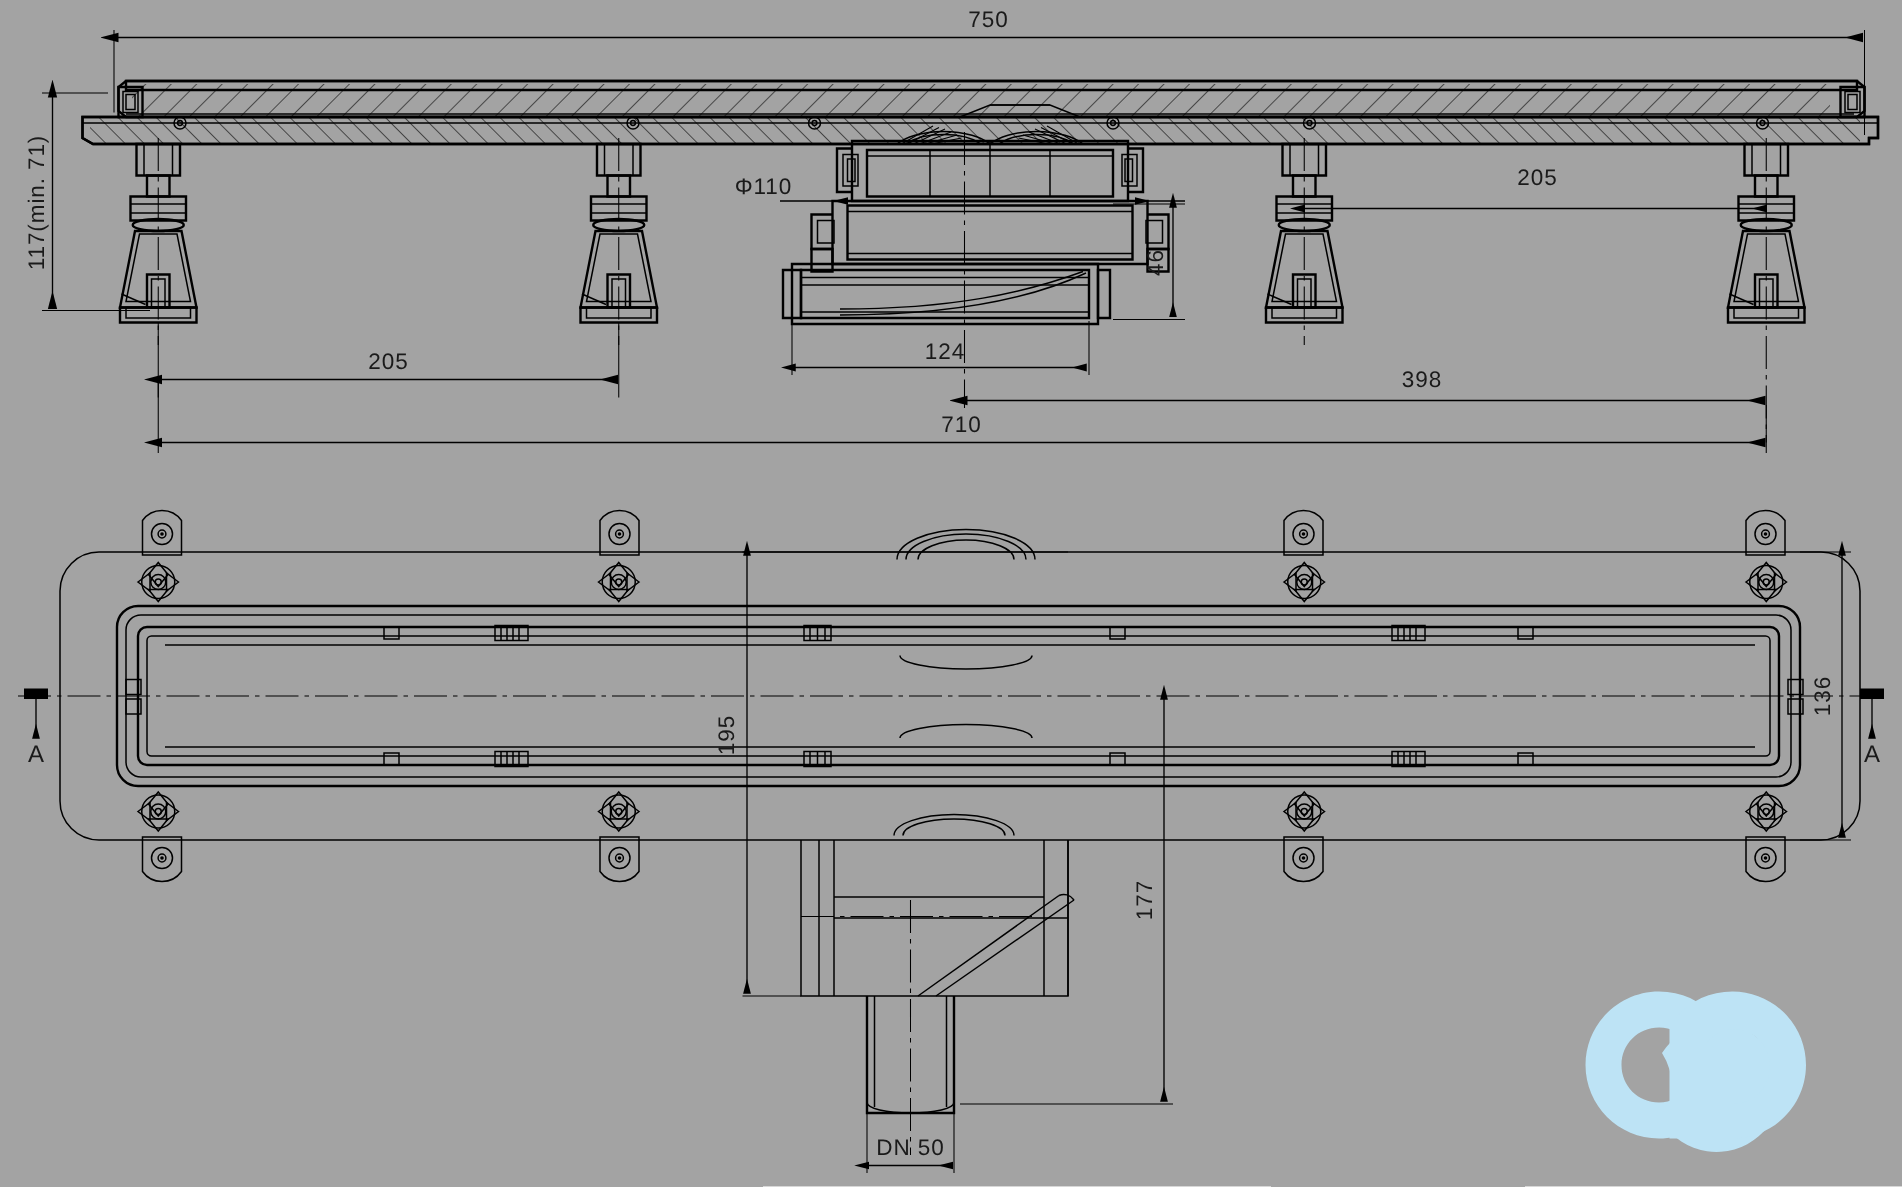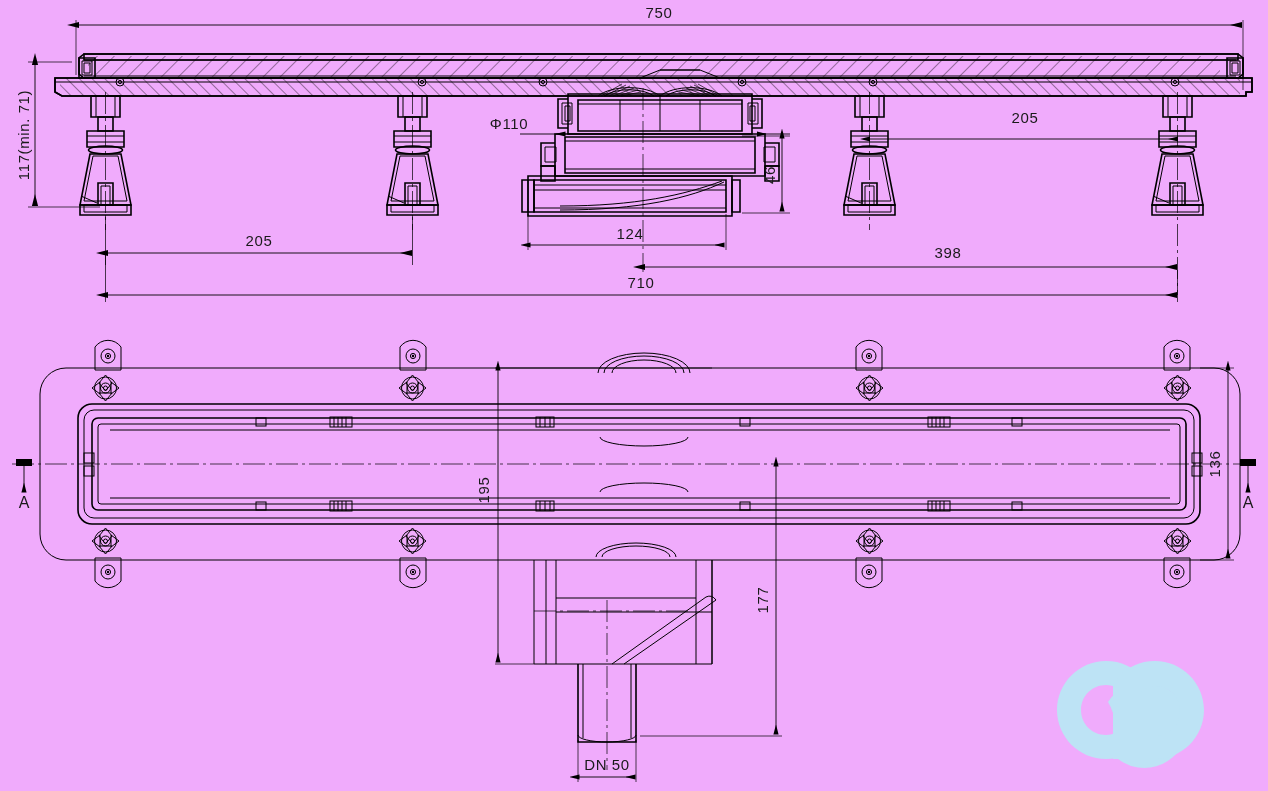--- a/index.html
+++ b/index.html
@@ -8,21 +8,21 @@
     padding: 0;
     background: #ffffff;
   }
   body {
     font-family: "Liberation Sans", sans-serif;
   }
   #sheet {
     position: relative;
     width: 1268px;
     height: 791px;
-    background: #f0abfc;
+    background: #a3a3a3;
     overflow: hidden;
     text-decoration: underline;
   }
   #sheet svg {
     position: absolute;
     top: 0;
     left: 0;
     width: 1268px;
     height: 791px;
   }

